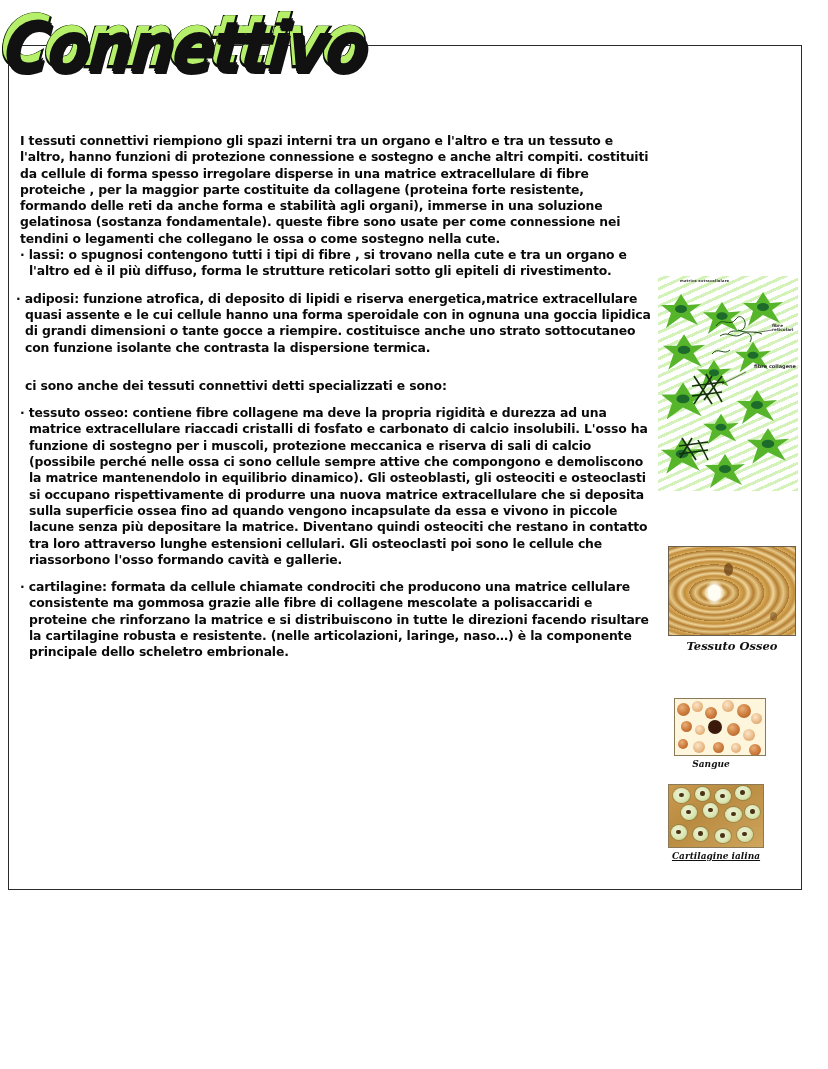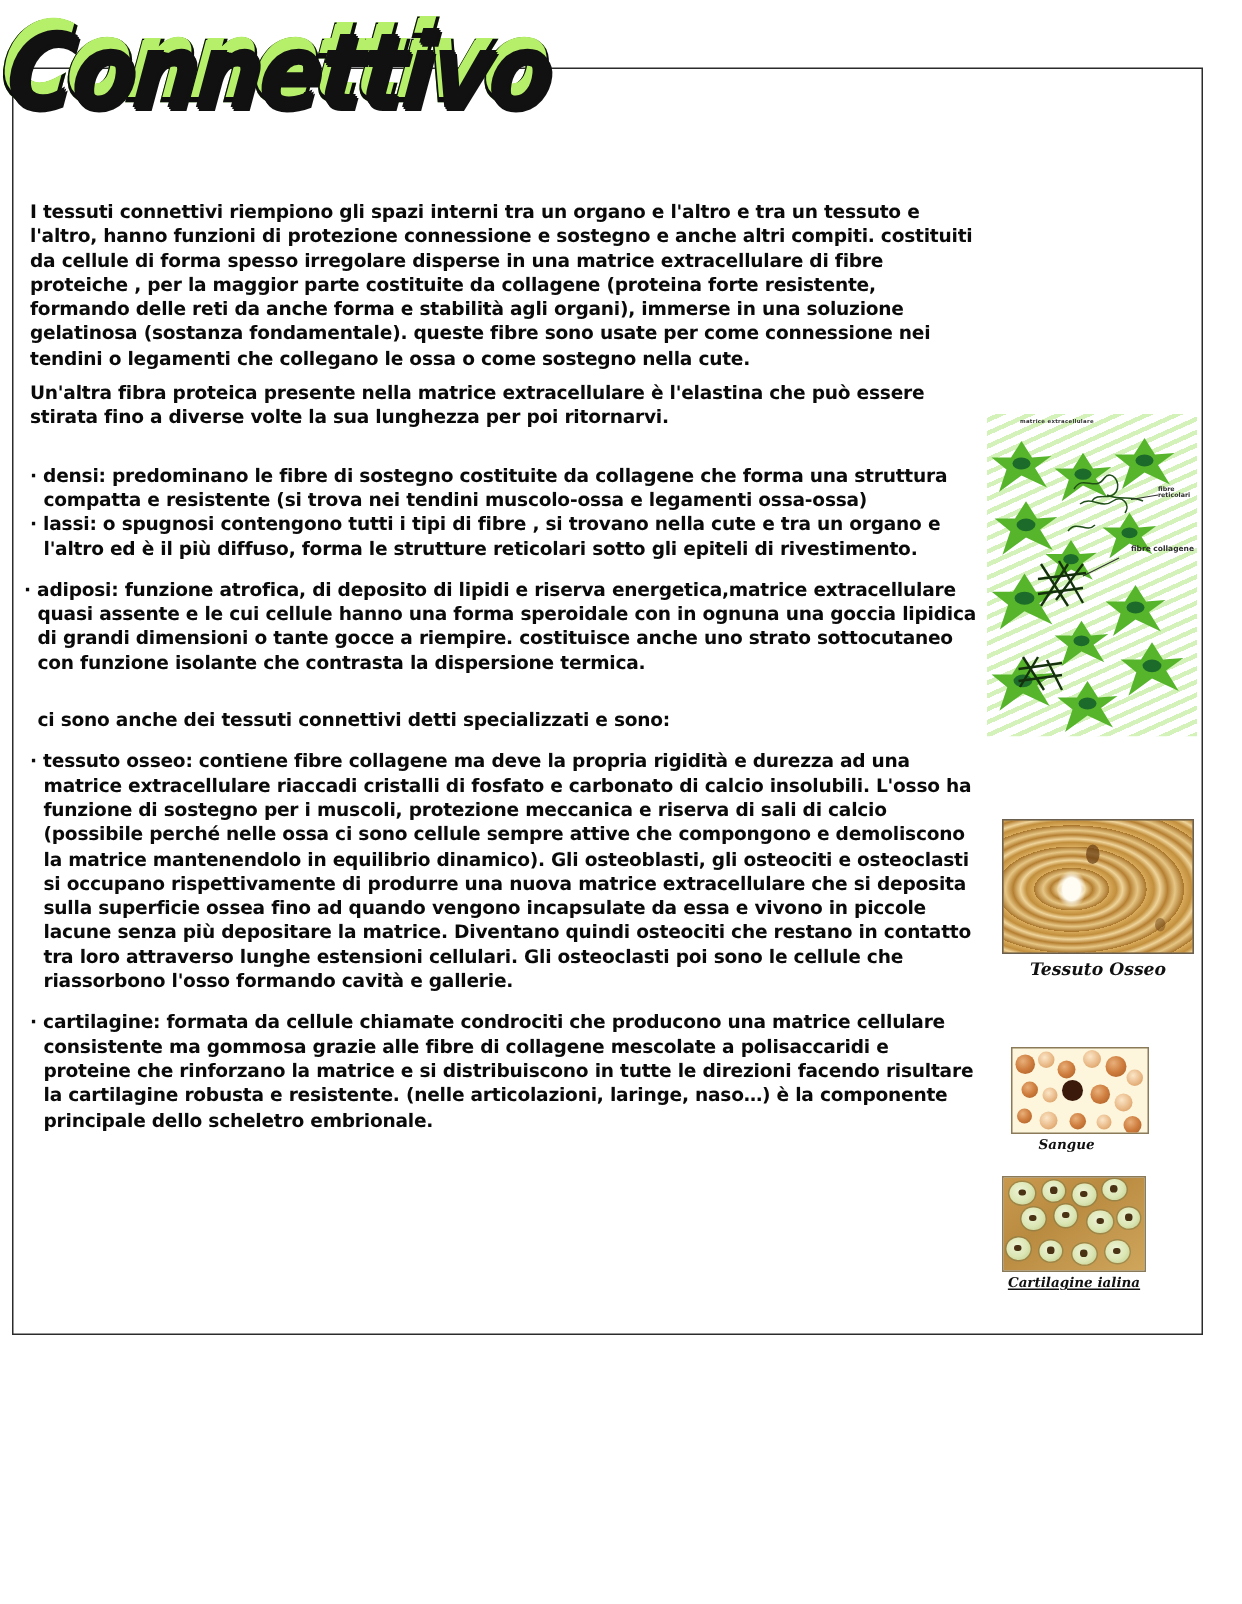--- a/index.html
+++ b/index.html
@@ -115,22 +115,20 @@
 <div id="page">
 
   <div id="title-wrap">
     <div id="title"><span id="title-inner">Connettivo</span></div>
   </div>
 
   <div id="box"></div>
 
   <div id="textcol">
     <p class="para">I tessuti connettivi riempiono gli spazi interni tra un organo e l'altro e tra un tessuto e l'altro, hanno funzioni di protezione connessione e sostegno e anche altri compiti. costituiti da cellule di forma spesso irregolare disperse in una matrice extracellulare di fibre proteiche , per la maggior parte costituite da collagene (proteina forte resistente, formando delle reti da anche forma e stabilità agli organi), immerse in una soluzione gelatinosa (sostanza fondamentale). queste fibre sono usate per come connessione nei tendini o legamenti che collegano le ossa o come sostegno nella cute.</p>
-    <p class="para gap-xs">Un'altra fibra proteica presente nella matrice extracellulare è l'elastina che può essere stirata fino a diverse volte la sua lunghezza per poi ritornarvi.</p>
-    <p class="para bullet gap-l">densi: predominano le fibre di sostegno costituite da collagene che forma una struttura compatta e resistente (si trova nei tendini muscolo-ossa e legamenti ossa-ossa)</p>
     <p class="para bullet">lassi: o spugnosi contengono tutti i tipi di fibre , si trovano nella cute e tra un organo e l'altro ed è il più diffuso, forma le strutture reticolari sotto gli epiteli di rivestimento.</p>
     <p class="para bullet gap-s indent1">adiposi: funzione atrofica, di deposito di lipidi e riserva energetica,matrice extracellulare quasi assente e le cui cellule hanno una forma speroidale con in ognuna una goccia lipidica di grandi dimensioni o tante gocce a riempire. costituisce anche uno strato sottocutaneo con funzione isolante che contrasta la dispersione termica.</p>
     <p class="para gap-l indent1">ci sono anche dei tessuti connettivi detti specializzati e sono:</p>
     <p class="para bullet gap-s">tessuto osseo: contiene fibre collagene ma deve la propria rigidità e durezza ad una matrice extracellulare riaccadi cristalli di fosfato e carbonato di calcio insolubili. L'osso ha funzione di sostegno per i muscoli, protezione meccanica e riserva di sali di calcio (possibile perché nelle ossa ci sono cellule sempre attive che compongono e demoliscono la matrice mantenendolo in equilibrio dinamico). Gli osteoblasti, gli osteociti e osteoclasti si occupano rispettivamente di produrre una nuova matrice extracellulare che si deposita sulla superficie ossea fino ad quando vengono incapsulate da essa e vivono in piccole lacune senza più depositare la matrice. Diventano quindi osteociti che restano in contatto tra loro attraverso lunghe estensioni cellulari. Gli osteoclasti poi sono le cellule che riassorbono l'osso formando cavità e gallerie.</p>
     <p class="para bullet gap-s">cartilagine: formata da cellule chiamate condrociti che producono una matrice cellulare consistente ma gommosa grazie alle fibre di collagene mescolate a polisaccaridi e proteine che rinforzano la matrice e si distribuiscono in tutte le direzioni facendo risultare la cartilagine robusta e resistente. (nelle articolazioni, laringe, naso…) è la componente principale dello scheletro embrionale.</p>
   </div>
 
   <div class="figure" id="fig-cells">
     <div class="canvas">
       <div class="hatch"></div>

